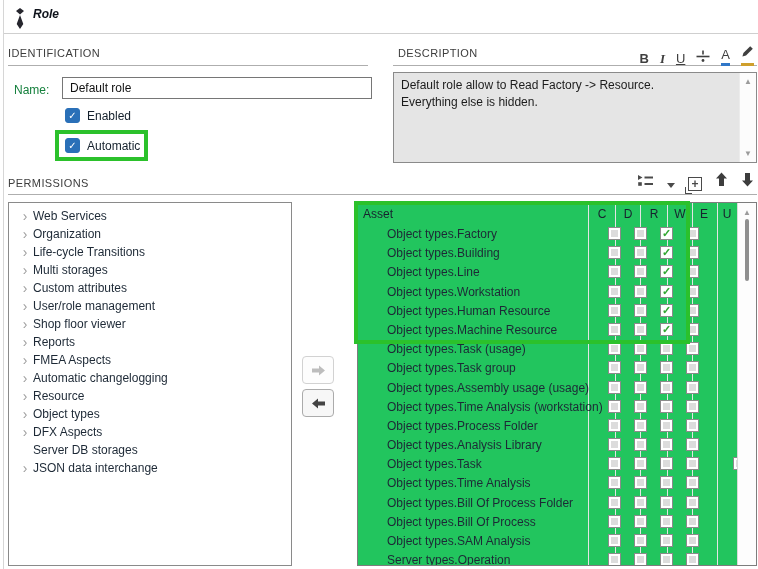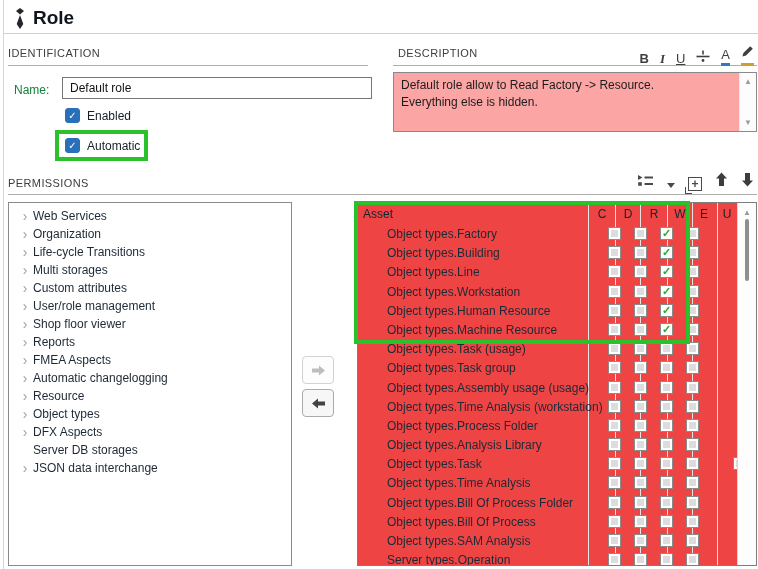--- a/index.html
+++ b/index.html
@@ -3,41 +3,41 @@
 <meta charset="utf-8">
 <style>
   * { margin:0; padding:0; box-sizing:border-box; }
   html,body { width:758px; height:569px; background:#ffffff; overflow:hidden;
               font-family:"Liberation Sans", sans-serif; color:#1c2430; }
   .abs { position:absolute; }
 
   
   #left-border { left:3px; top:0; width:1px; height:569px; background:#d6d6d6; }
   #title-sep  { left:4px; top:33px; width:754px; height:1px; background:#cfcfcf; }
-  #title { left:33px; top:7px; font-size:19px; font-weight:bold; color:#10141c; }
+  #title { left:33px; top:7px; font-size:12px; font-weight:bold; color:#10141c;font-style:italic; }
   #title-icon { left:14px; top:8px; }
 
   
   .section-label { font-size:11px; color:#3d3d3d; letter-spacing:.4px; }
   .section-line { height:1px; background:#aeaeae; }
 
   
   #name-label { left:14px; top:83px; font-size:12px; color:#15803d; }
   #name-input { left:62px; top:77px; width:310px; height:22px; border:1px solid #767676;
                 background:#fff; font-family:"Liberation Sans",sans-serif; font-size:12px;
                 padding:0 7px; color:#111; }
   .cb-row { display:flex; align-items:center; gap:7px; font-size:12px; color:#14202c; }
   .bluecb { width:15px; height:15px; border-radius:3px; background:#2a70b8; border:1px solid #2a70b8;
             color:#fff; font-size:10px; line-height:13px; text-align:center; display:inline-block; }
 
   
   .hl-box { border:4px solid #2bc12b; pointer-events:none; z-index:60; }
 
   
-  #desc-box { left:393px; top:72px; width:364px; height:60px; border:1px solid #8a8a8a; background:#fca5a5; }
+  #desc-box { left:393px; top:72px; width:364px; height:91px; border:1px solid #8a8a8a; background:#e5e5e5; }
   #desc-text { position:absolute; left:7px; top:4px; right:20px; font-size:12px; line-height:1.4; color:#1c1c1c; }
   .vscroll { position:absolute; right:0; top:0; bottom:0; width:17px; background:#fcfcfc; border-left:1px solid #ececec; }
   .sb-arrow { position:absolute; left:0; width:100%; text-align:center; font-size:8px; color:#9b9b9b; }
   .toolbar { display:flex; align-items:flex-end; gap:11px; }
   .tb-icon { font-size:13px; color:#3f3f3f; line-height:14px; }
   .tb-b { font-weight:bold; }
   .tb-i { font-style:italic; font-family:"Liberation Serif", serif; font-weight:bold; }
   .tb-u { text-decoration:underline; }
   .bar-blue { border-bottom:3px solid #3077c8; padding-bottom:1px; }
   .bar-gold { border-bottom:3px solid #cf9f2c; padding-bottom:1px; }
@@ -57,21 +57,21 @@
   .chev { width:14px; margin-left:9px; color:#9f9f9f; font-size:14px; line-height:12px; text-align:center; }
   .tree-label { margin-left:1px; }
 
   
   .xfer-btn { width:32px; height:28px; border-radius:4px; display:flex; align-items:center; justify-content:center; }
   #btn-right { left:302px; top:356px; border:1px solid #d2d2d2; background:#fdfdfd; }
   #btn-left  { left:302px; top:389px; border:1px solid #ababab; background:#f7f7f7; }
 
   
   #perm-table { left:357px; top:202px; width:400px; height:364px; border:1px solid #7d7d7d;
-                background:#ef4444; overflow:hidden; }
+                background:#22c55e; overflow:hidden; }
   .grid-line { position:absolute; top:0; bottom:0; width:1px; background:#e4e4e4; }
   #t-header { position:absolute; left:0; top:0; right:0; height:22px; font-size:12px; color:#18222e; }
   #group-label { position:absolute; left:5px; top:4px; }
   .col-letter { position:absolute; top:4px; width:20px; text-align:center; }
   #t-rows { position:absolute; left:14px; top:22px; right:19px; }
   .t-row { position:relative; height:19.2px; }
   .t-label { position:absolute; left:15px; top:2px; font-size:12px; color:#1d2936; white-space:nowrap; }
   .cellslot { position:absolute; top:2px; width:14px; height:14px; }
   .cb { display:inline-block; width:13px; height:13px; border:1px solid #8b8b8b; background:#dcdcdc;
         box-shadow:inset 0 0 0 2px #ffffff; vertical-align:top; text-align:center; }

